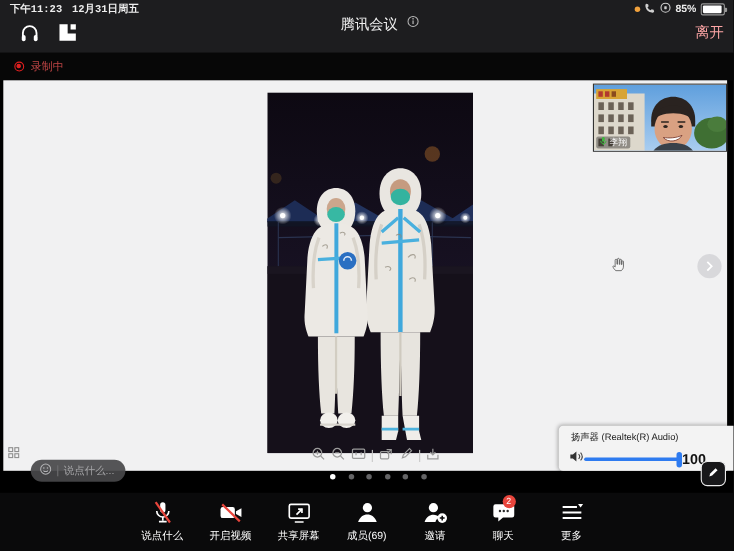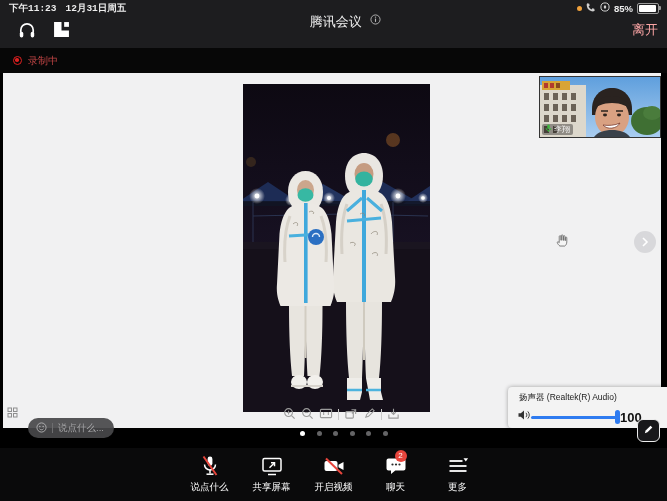--- a/index.html
+++ b/index.html
@@ -391,41 +391,61 @@
             <line x1="8.5" y1="20.2" x2="15.5" y2="20.2" stroke="#fff" stroke-width="1.5"></line>
             <line x1="5.5" y1="2.5" x2="18.5" y2="21" stroke="#e8453c" stroke-width="2"></line>
           </svg>
       </span>
       <span>说点什么</span>
     </button>
 
     <button class="tb-btn">
       <span class="tb-ico">
         <svg width="24" height="24" viewBox="0 0 24 24">
+            <rect x="2.5" y="7" width="13" height="10" rx="2" fill="#fff"></rect>
+            <path d="M16.5 10.8 21.5 8v8l-5-2.8z" fill="#fff"></path>
+            <line x1="4" y1="4.5" x2="20" y2="20" stroke="#e8453c" stroke-width="2"></line>
+          </svg>
+      </span>
+      <span>开启视频</span>
+    </button>
+
+    <button class="tb-btn">
+      <span class="tb-ico">
+        <svg width="24" height="24" viewBox="0 0 24 24">
             <rect x="3" y="4.5" width="18" height="12.5" rx="1.5" fill="none" stroke="#fff" stroke-width="1.5"></rect>
             <path d="M9.5 13.8 14.5 8.8" stroke="#fff" stroke-width="1.5"></path>
             <path d="M11 8.8h3.5v3.5" fill="none" stroke="#fff" stroke-width="1.5"></path>
             <line x1="8" y1="20.5" x2="16" y2="20.5" stroke="#fff" stroke-width="1.5"></line>
           </svg>
       </span>
       <span>共享屏幕</span>
     </button>
 
     <button class="tb-btn">
       <span class="tb-ico">
         <svg width="24" height="24" viewBox="0 0 24 24">
-            <rect x="2.5" y="7" width="13" height="10" rx="2" fill="#fff"></rect>
-            <path d="M16.5 10.8 21.5 8v8l-5-2.8z" fill="#fff"></path>
-            <line x1="4" y1="4.5" x2="20" y2="20" stroke="#e8453c" stroke-width="2"></line>
-          </svg>
-      </span>
-      <span>开启视频</span>
-    </button>
-
-
+            <circle cx="12" cy="7.5" r="4.2" fill="#fff"></circle>
+            <path d="M3.5 20.5c1.6-4.6 4.9-6.8 8.5-6.8s6.9 2.2 8.5 6.8z" fill="#fff"></path>
+          </svg>
+      </span>
+      <span>成员(69)</span>
+    </button>
+
+    <button class="tb-btn">
+      <span class="tb-ico">
+        <svg width="24" height="24" viewBox="0 0 24 24">
+            <circle cx="10" cy="7.5" r="4.2" fill="#fff"></circle>
+            <path d="M2 20.5c1.5-4.4 4.6-6.6 8-6.6 2.2 0 4.2.9 5.8 2.6-2.3.7-3.6 2.2-3.9 4z" fill="#fff"></path>
+            <circle cx="18" cy="17" r="4.4" fill="#fff"></circle>
+            <path d="M18 14.8v4.4M15.8 17h4.4" stroke="#0a0a0b" stroke-width="1.4"></path>
+          </svg>
+      </span>
+      <span>邀请</span>
+    </button>
 
     <button class="tb-btn">
       <span class="tb-ico">
         <svg width="24" height="24" viewBox="0 0 24 24">
             <path d="M4.5 4.5h15a2 2 0 0 1 2 2v8a2 2 0 0 1-2 2h-8.2L7 20v-3.5H4.5a2 2 0 0 1-2-2v-8a2 2 0 0 1 2-2z" fill="#fff"></path>
             <circle cx="8.5" cy="10.5" r="1.1" fill="#2b2b2b"></circle>
             <circle cx="12" cy="10.5" r="1.1" fill="#2b2b2b"></circle>
             <circle cx="15.5" cy="10.5" r="1.1" fill="#2b2b2b"></circle>
           </svg>
         <span class="badge">2</span>

